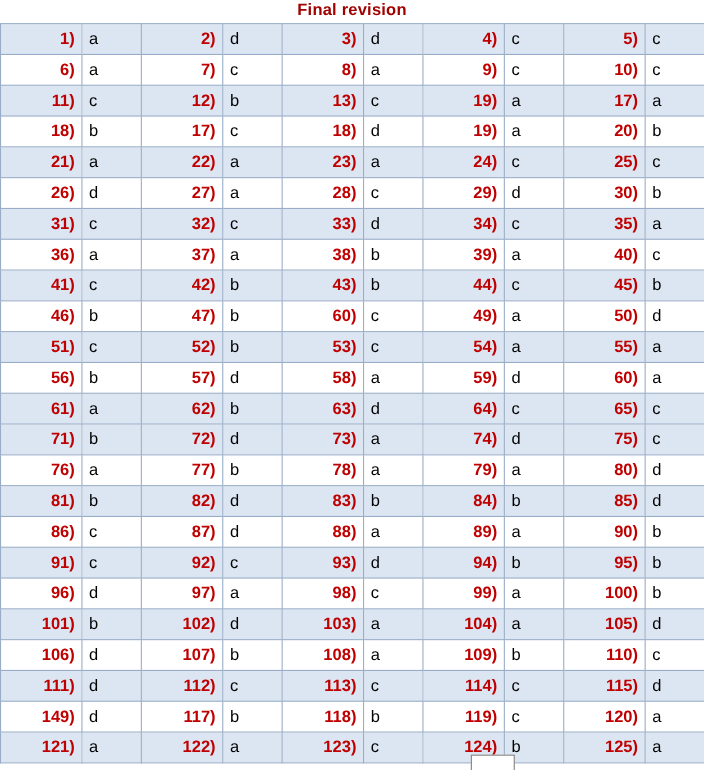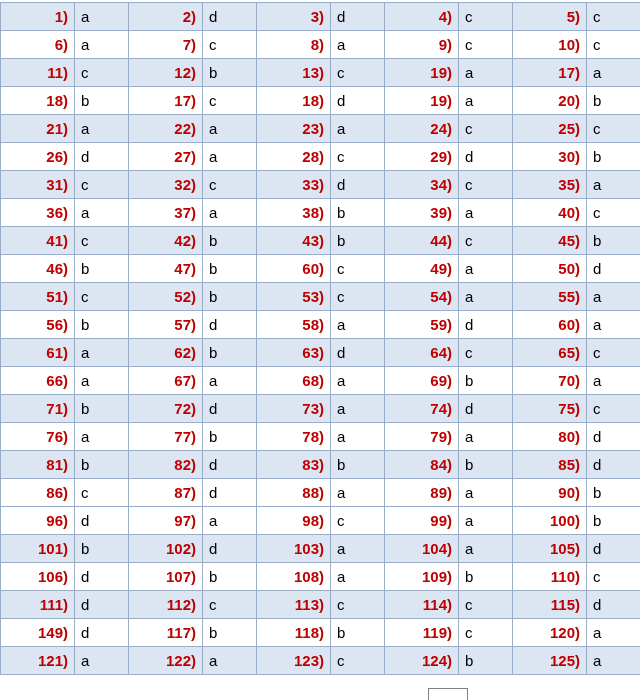--- a/index.html
+++ b/index.html
@@ -68,20 +68,21 @@
     height: 14px;
     border: 1px solid #808080;
     background: #ffffff;
   }
 </style>
 </head>
 <body>
 
 <div id="page">
 
+  <div id="title">Final revision</div>
 
   <table class="answers">
     <colgroup>
       <col class="c-num">
         <col class="c-ans">
       <col class="c-num">
         <col class="c-ans">
       <col class="c-num">
         <col class="c-ans">
       <col class="c-num">
@@ -239,32 +240,20 @@
           <td class="ans">a</td>
           <td class="num">62)</td>
           <td class="ans">b</td>
           <td class="num">63)</td>
           <td class="ans">d</td>
           <td class="num">64)</td>
           <td class="ans">c</td>
           <td class="num">65)</td>
           <td class="ans">c</td>
         </tr>
-        <tr class="even">
-          <td class="num">66)</td>
-          <td class="ans">a</td>
-          <td class="num">67)</td>
-          <td class="ans">a</td>
-          <td class="num">68)</td>
-          <td class="ans">a</td>
-          <td class="num">69)</td>
-          <td class="ans">b</td>
-          <td class="num">70)</td>
-          <td class="ans">a</td>
-        </tr>
         <tr class="odd">
           <td class="num">71)</td>
           <td class="ans">b</td>
           <td class="num">72)</td>
           <td class="ans">d</td>
           <td class="num">73)</td>
           <td class="ans">a</td>
           <td class="num">74)</td>
           <td class="ans">d</td>
           <td class="num">75)</td>
@@ -297,20 +286,32 @@
         <tr class="even">
           <td class="num">86)</td>
           <td class="ans">c</td>
           <td class="num">87)</td>
           <td class="ans">d</td>
           <td class="num">88)</td>
           <td class="ans">a</td>
           <td class="num">89)</td>
           <td class="ans">a</td>
           <td class="num">90)</td>
+          <td class="ans">b</td>
+        </tr>
+        <tr class="odd">
+          <td class="num">91)</td>
+          <td class="ans">c</td>
+          <td class="num">92)</td>
+          <td class="ans">c</td>
+          <td class="num">93)</td>
+          <td class="ans">d</td>
+          <td class="num">94)</td>
+          <td class="ans">b</td>
+          <td class="num">95)</td>
           <td class="ans">b</td>
         </tr>
         <tr class="even">
           <td class="num">96)</td>
           <td class="ans">d</td>
           <td class="num">97)</td>
           <td class="ans">a</td>
           <td class="num">98)</td>
           <td class="ans">c</td>
           <td class="num">99)</td>

